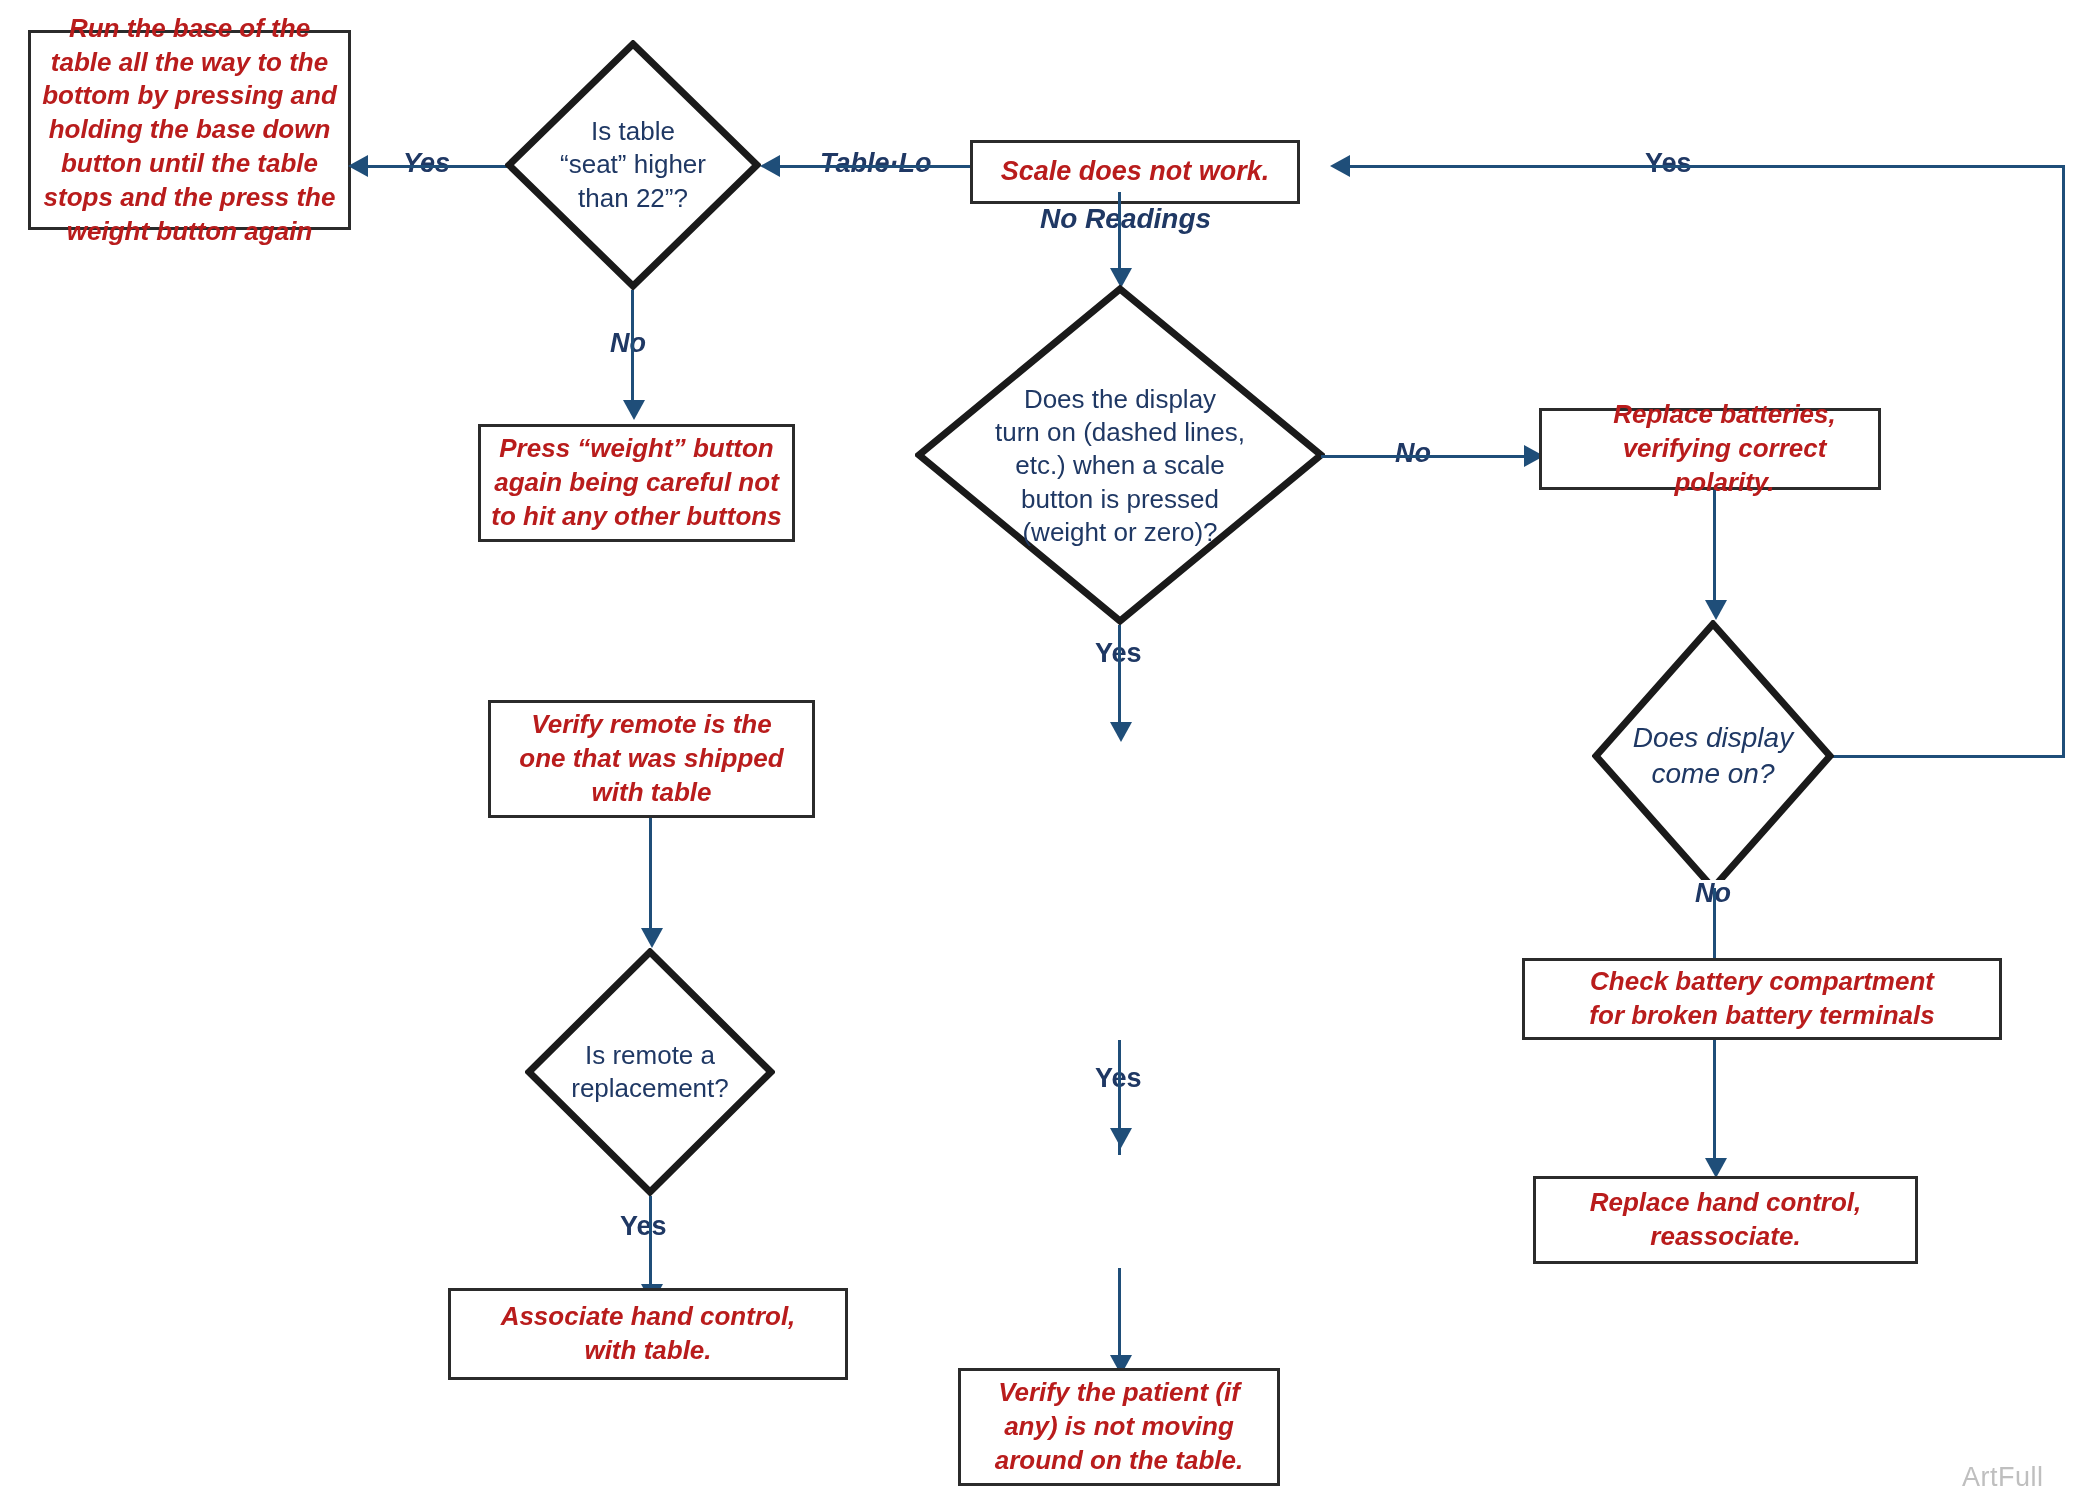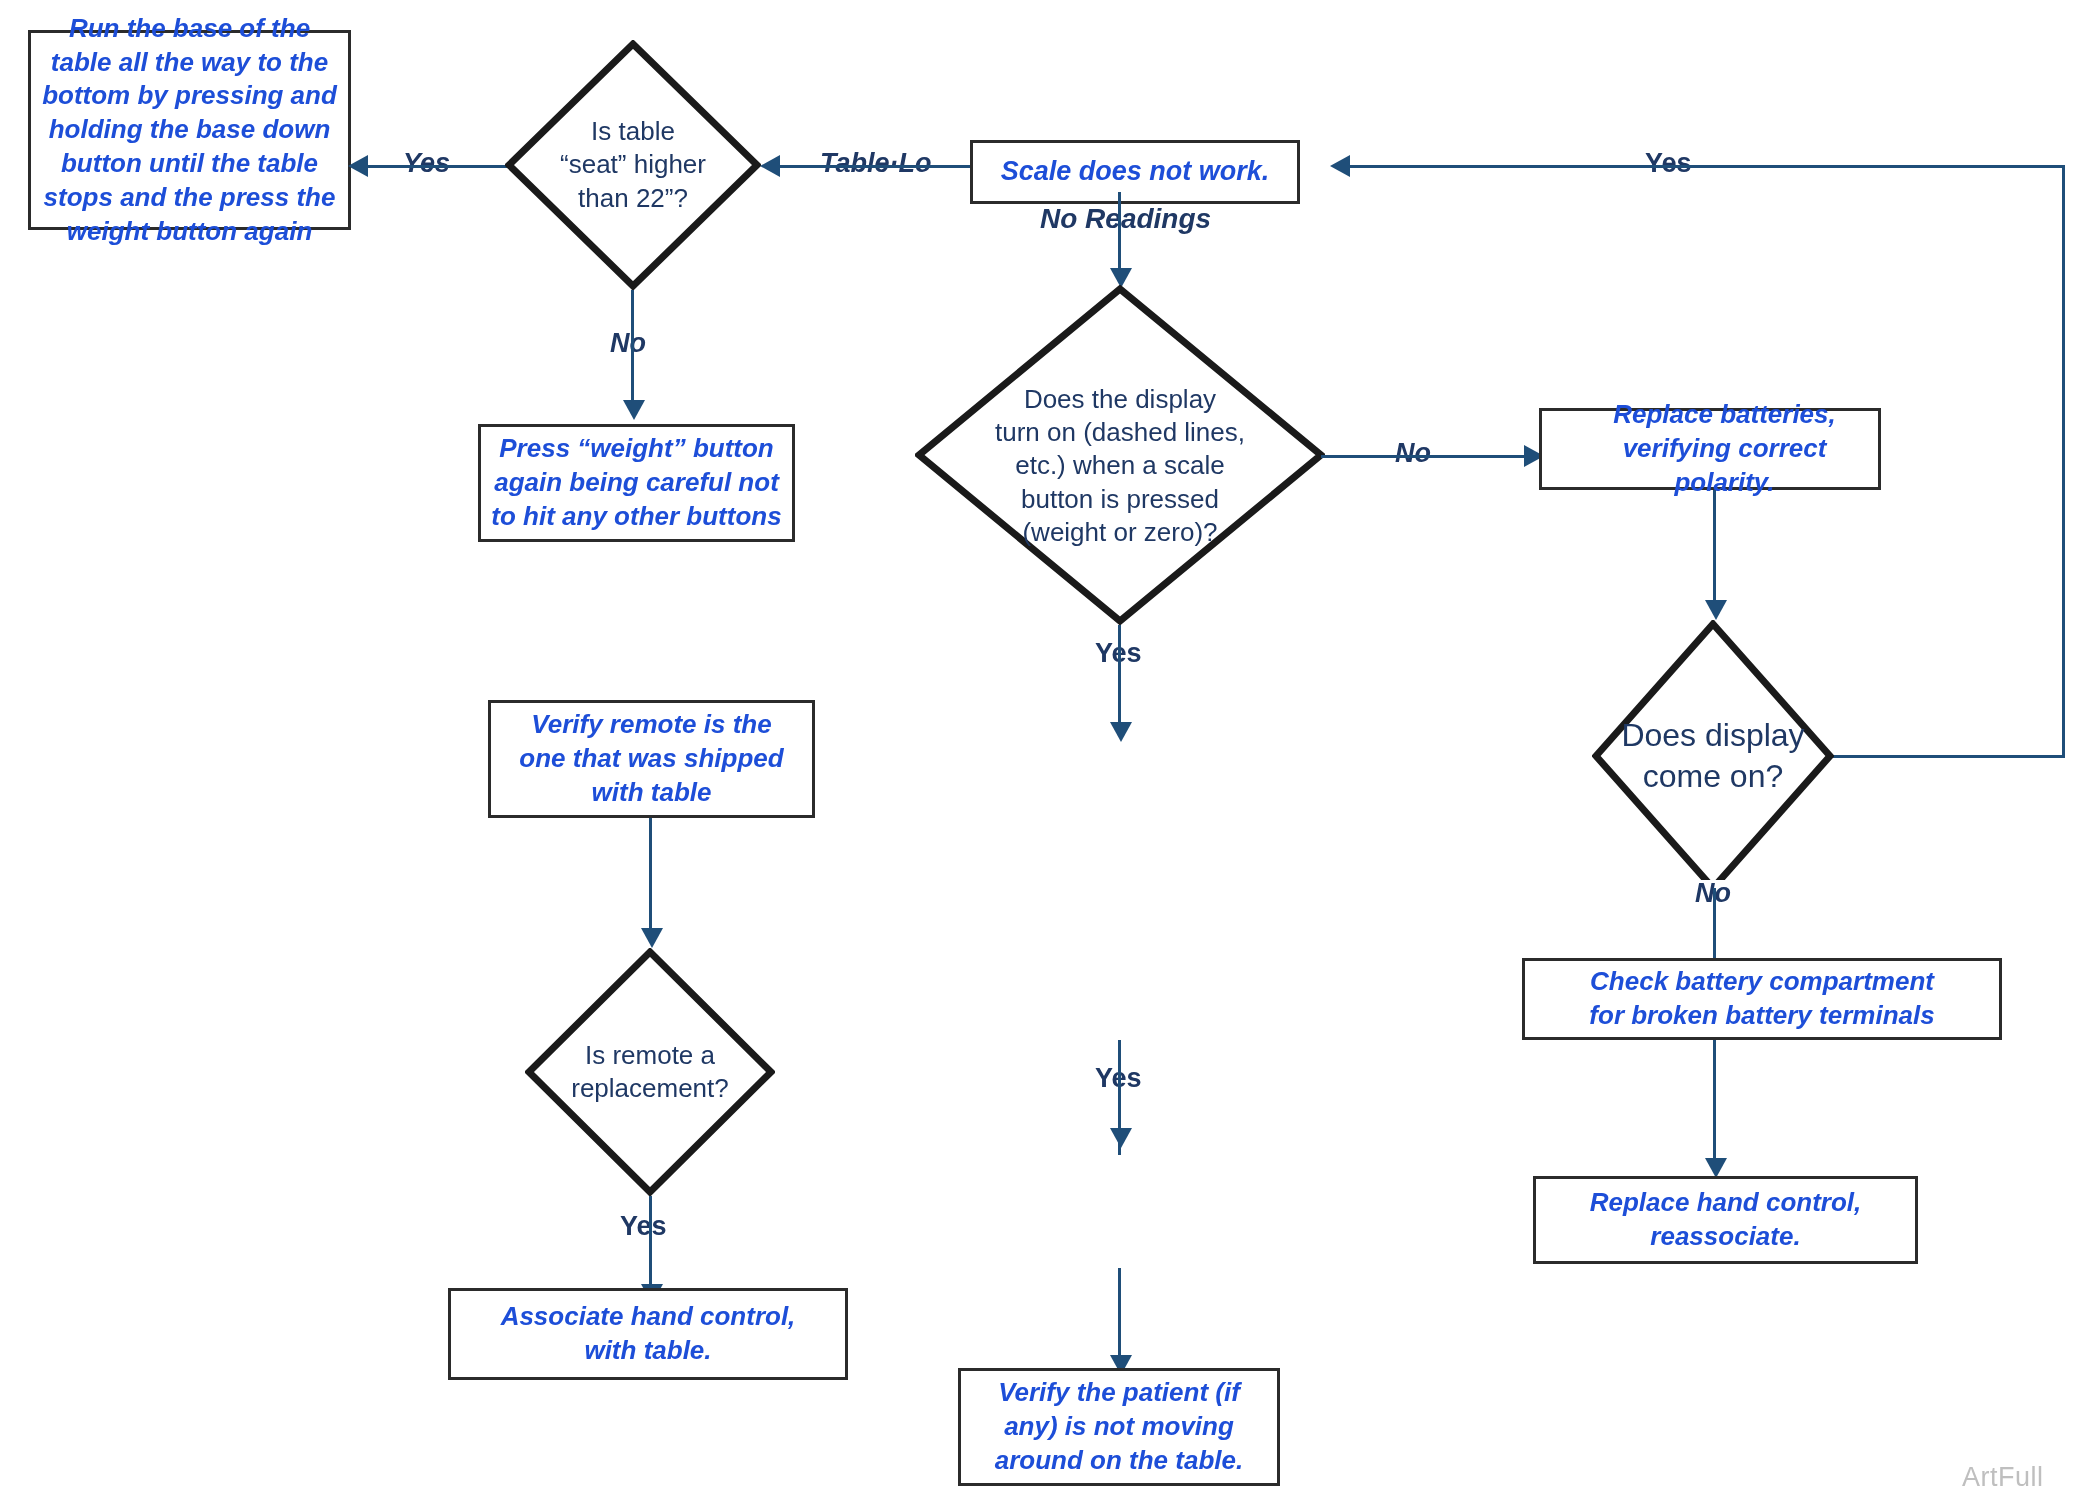--- a/index.html
+++ b/index.html
@@ -19,21 +19,21 @@
   
   .pbox {
     position: absolute;
     box-sizing: border-box;
     border: 3px solid #2b2b2b;
     background: #ffffff;
     display: flex;
     align-items: center;
     justify-content: center;
     text-align: center;
-    color: #1d4ed8;
+    color: #b91c1c;
     font-style: italic;
     font-weight: bold;
     line-height: 1.30;
     padding: 4px 8px;
   }
   .pbox span { display: block; }
 
   
   .diamond {
     position: absolute;
@@ -226,21 +226,21 @@
 
   <div class="ln v" style="left:1713px; top:490px; height:122px;"></div>
   <div class="arrow down" style="left:1705px; top:600px;"></div>
 
   <div class="diamond" style="left:1592px; top:620px; width:242px; height:272px;">
     <div class="shape">
       <svg viewBox="0 0 242 272" preserveAspectRatio="none">
         <polygon points="121,4 238,136 121,268 4,136" fill="#ffffff" stroke="#1a1a1a" stroke-width="7"></polygon>
       </svg>
     </div>
-    <div class="dtext" style="font-size:32px;">Does display<br>come on?</div>
+    <div class="dtext" style="font-size:28px;font-style:italic;">Does display<br>come on?</div>
   </div>
 
   <div class="elabel" style="left:1690px; top:880px; font-size:27px;">No</div>
 
   <div class="ln v" style="left:1713px; top:888px; height:90px;"></div>
   <div class="arrow down" style="left:1705px; top:965px;"></div>
 
   <div class="pbox" style="left:1522px; top:958px; width:480px; height:82px; font-size:26px;">
     <span>Check battery compartment<br>for broken battery terminals</span>
   </div>

